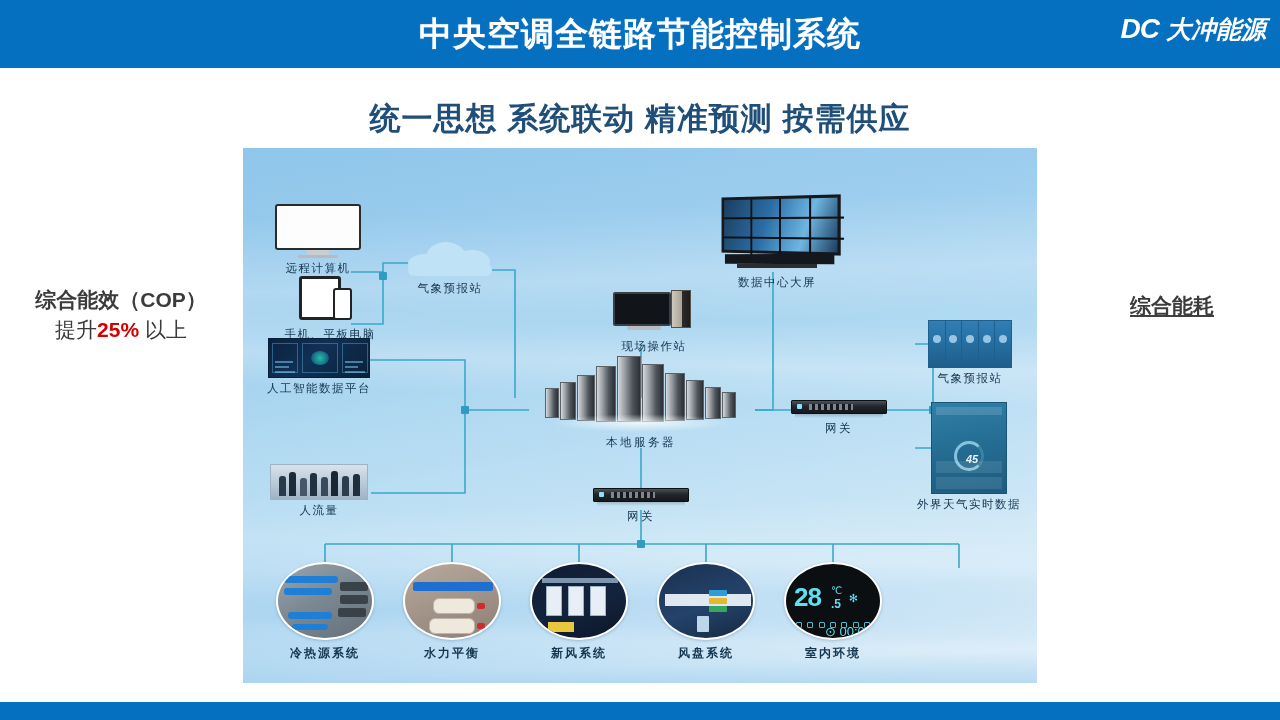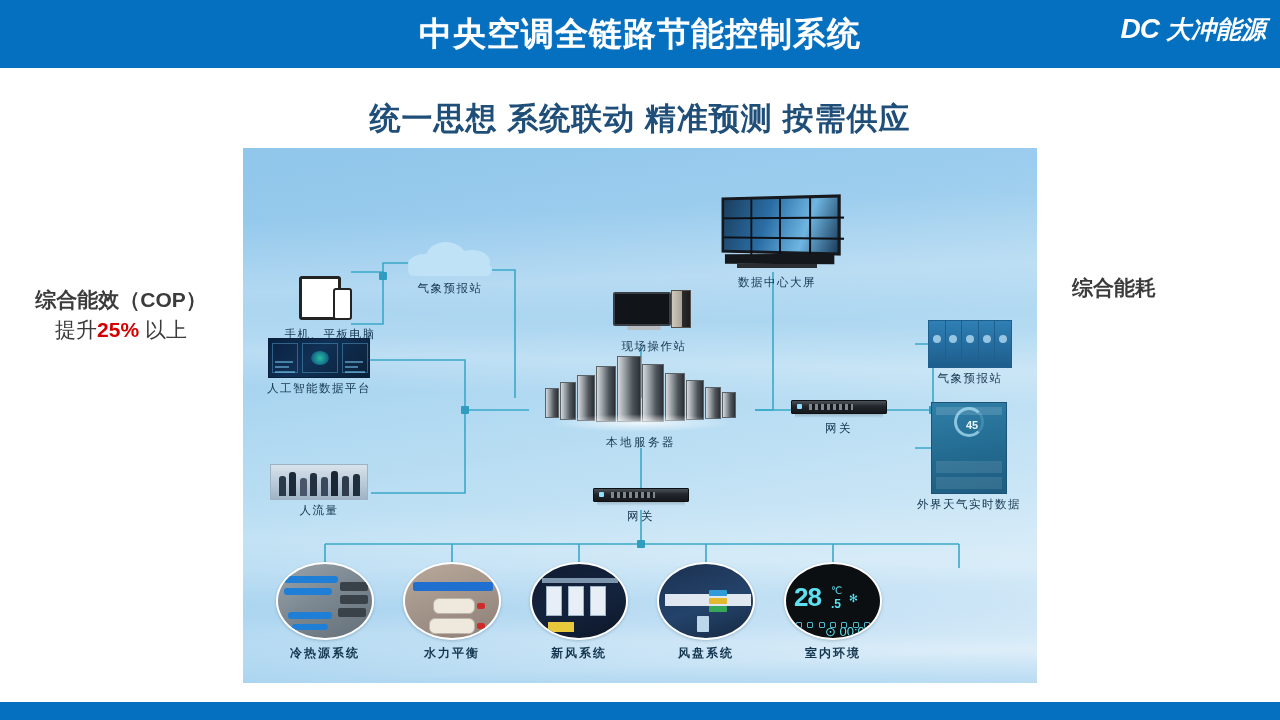--- a/index.html
+++ b/index.html
@@ -40,21 +40,21 @@
   #subtitle {
     position:absolute; left:0; top:98px; width:1280px;
     text-align:center;
     color:#1f4e79; font-size:31px; font-weight:bold;
     letter-spacing:1px;
   }
 
   
   .callout { position:absolute; color:#404040; }
   #callout-left { left:8px; top:287px; width:226px; text-align:center; }
-  #callout-right { right:8px; top:275px; width:200px; text-align:left; }
+  #callout-right { right:8px; top:293px; width:200px; text-align:center;text-decoration:underline; }
   .callout-heading {
     font-size:21px; font-weight:bold; color:#3b3b3b;
     white-space:nowrap; line-height:1.25;
   }
   .callout-sub {
     font-size:21px; color:#3b3b3b; line-height:1.3; margin-top:3px;
     white-space:nowrap;
   }
   .callout-accent { color:#d40000; font-weight:bold; }
 
@@ -241,23 +241,24 @@
   #art-weather {
     width:76px; height:92px; margin:0 auto;
     background:linear-gradient(170deg,#2f7fa8 0%,#246c92 50%,#1d5c80 100%);
     border:1px solid #1b5476; position:relative; overflow:hidden;
   }
   #art-weather .wtop {
     position:absolute; left:4px; right:4px; top:4px; height:8px;
     background:rgba(255,255,255,.14);
   }
   #art-weather .ring {
-    position:absolute; left:50%; top:4px; width:30px; height:30px; margin-left:-15px;
+    position:absolute; left:50%; top:38px; width:30px; height:30px; margin-left:-15px;
     border:3px solid rgba(170,225,245,.75); border-radius:50%;
     border-right-color:rgba(170,225,245,.2);
+    font-style:italic;
   }
   #art-weather .ringval {
     position:absolute; left:0; top:0; width:30px; height:30px;
     line-height:30px; text-align:center; color:#eaf7ff;
     font-size:11px; font-weight:bold;
   }
   #art-weather .wrow {
     position:absolute; left:4px; right:4px; height:12px;
     background:rgba(255,255,255,.10);
   }
@@ -410,20 +411,28 @@
       <path d="M716 396 L716 420"></path>
     </g>
     <g fill="#2f9cc0">
       <rect x="136" y="124" width="8" height="8" rx="1"></rect>
       <rect x="218" y="258" width="8" height="8" rx="1"></rect>
       <rect x="394" y="392" width="8" height="8" rx="1"></rect>
       <rect x="686" y="258" width="8" height="8" rx="1"></rect>
     </g>
   </svg>
 
+  <div class="node" style="left:20px; top:56px; width:110px;">
+    <div id="art-monitor">
+      <div class="screen"></div>
+        <div class="stand"></div>
+        <div class="base"></div>
+    </div>
+    <div class="node-label">远程计算机</div>
+  </div>
 
   <div class="node" style="left:28px; top:128px; width:118px;">
     <div id="art-mobile">
       <div class="tablet"></div>
         <div class="phone"></div>
     </div>
     <div class="node-label">手机、平板电脑</div>
   </div>
 
   <div class="node" style="left:10px; top:190px; width:132px;">

